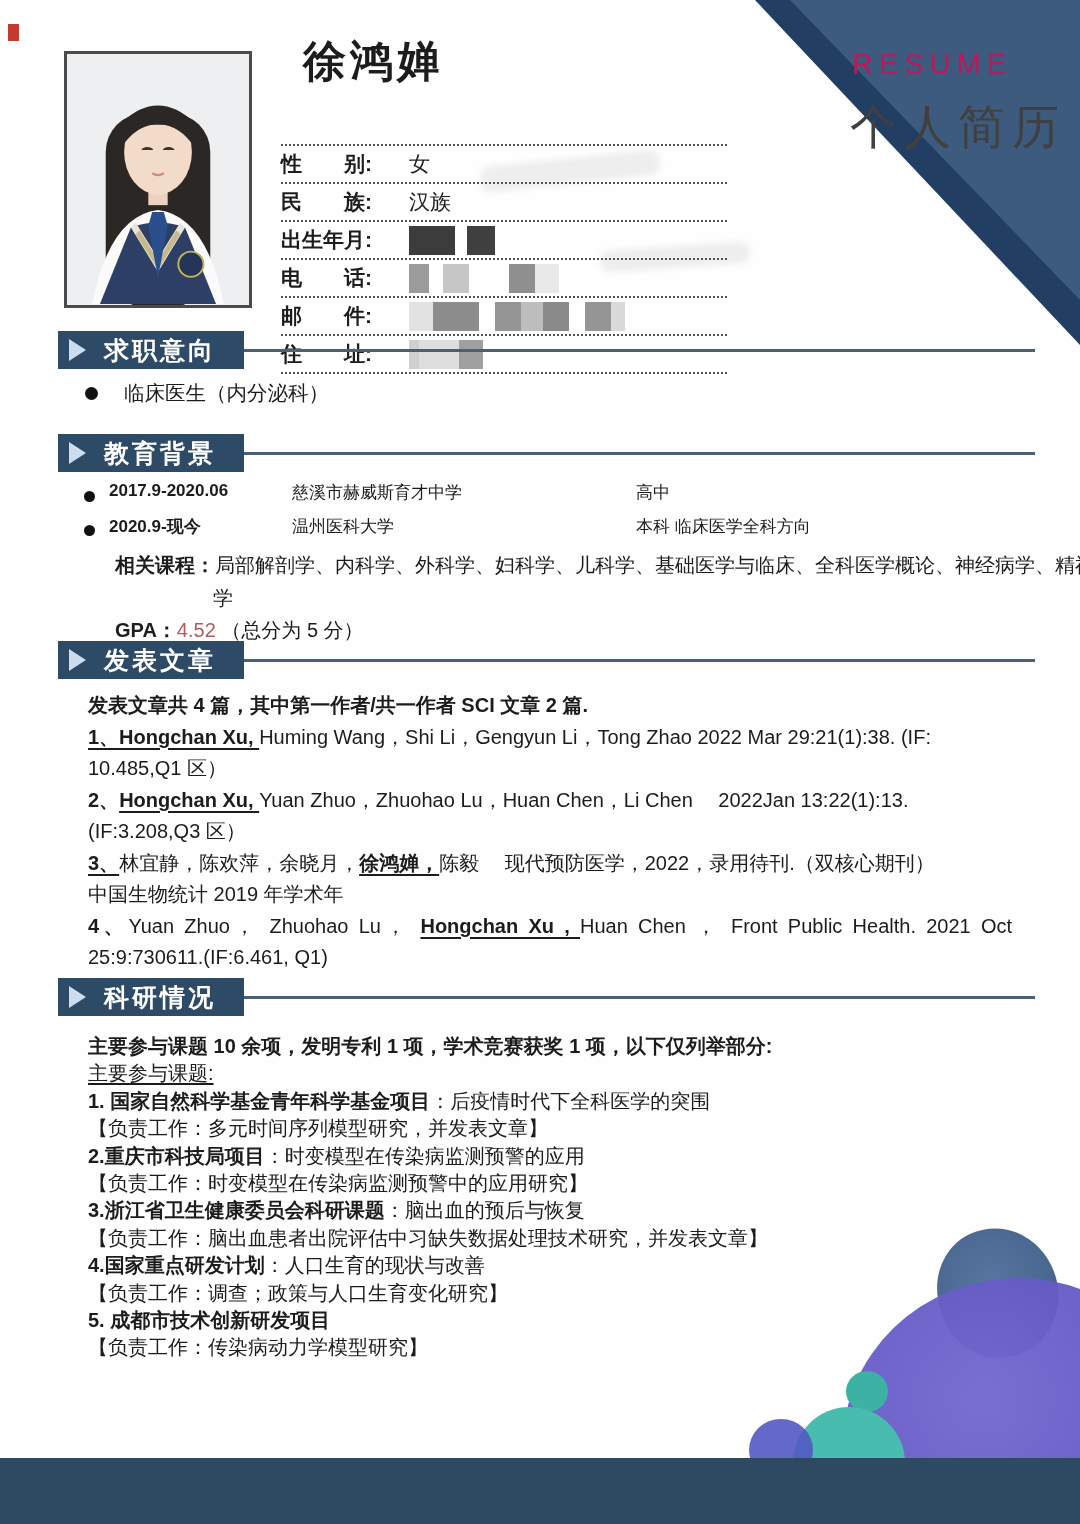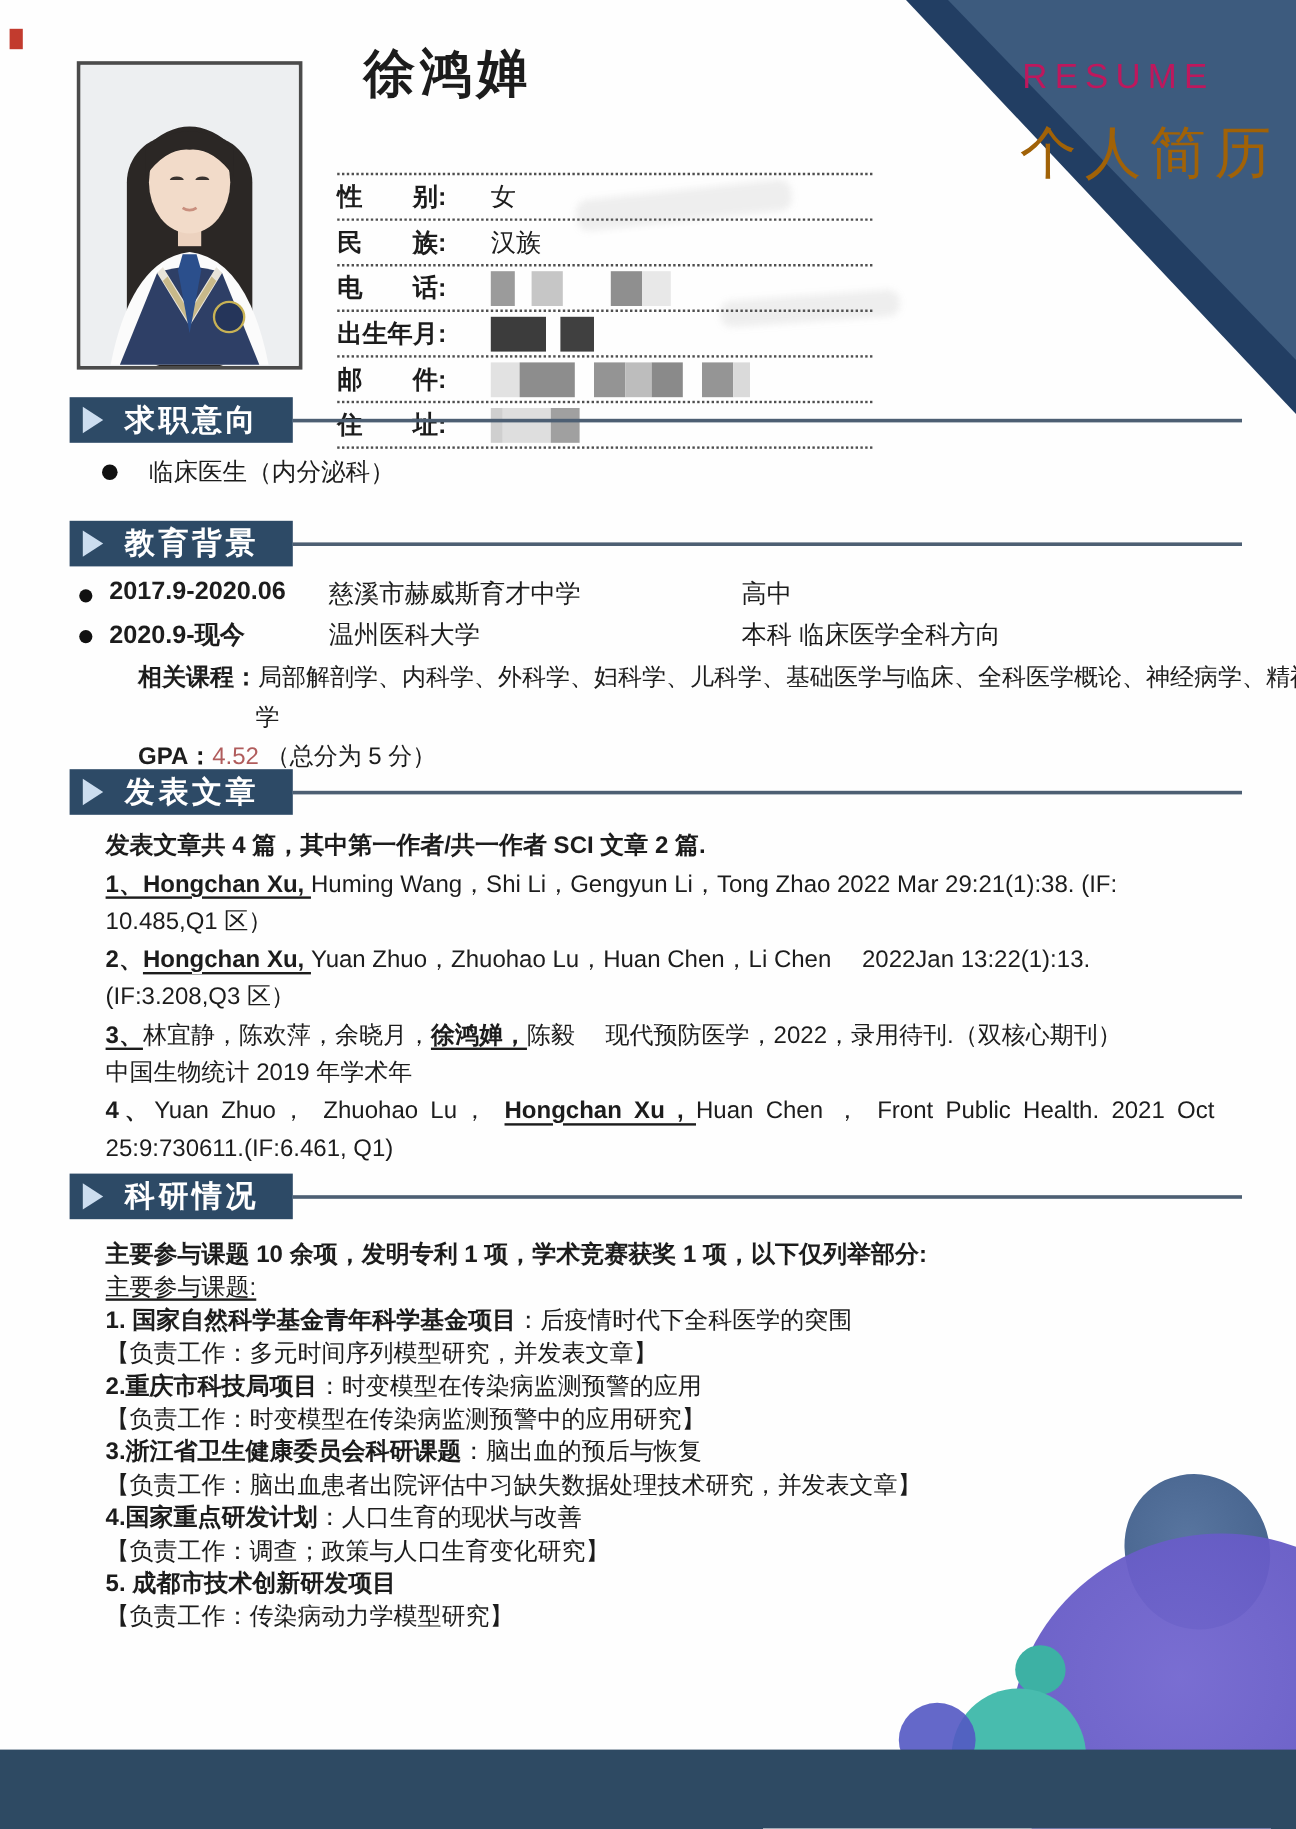--- a/index.html
+++ b/index.html
@@ -6,21 +6,21 @@
   .page{position:relative;width:1080px;height:1524px;background:#fefefe;overflow:hidden;
         font-family:"Liberation Sans","DejaVu Sans",sans-serif;color:#1c1c1c;}
 
   
   .tri-back{position:absolute;top:0;right:0;width:325px;height:345px;background:#223e63;
             clip-path:polygon(0 0,100% 0,100% 100%);z-index:3;}
   .tri-front{position:absolute;top:0;right:0;width:290px;height:300px;background:#3d5b7e;
              clip-path:polygon(0 0,100% 0,100% 100%);z-index:3;}
   .banner-eyebrow{position:absolute;top:48px;right:68px;color:#be185d;font-size:29px;
                   letter-spacing:6px;z-index:4;}
-  .banner-title{position:absolute;top:96px;right:14px;color:#a16207;font-size:47px;
+  .banner-title{position:absolute;top:96px;right:14px;color:#404040;font-size:47px;
                 letter-spacing:7px;font-weight:500;z-index:4;}
 
   
   .photo{position:absolute;left:64px;top:51px;width:188px;height:257px;border:3px solid #4b4b4b;
          box-sizing:border-box;background:#eef0f2;overflow:hidden;}
   .photo svg{display:block;width:100%;height:100%;}
 
   
   .name{position:absolute;left:303px;top:33px;font-size:43px;font-weight:bold;letter-spacing:4px;}
   .info{position:absolute;left:281px;top:96px;width:446px;}
@@ -42,21 +42,21 @@
              border-left:17px solid #ccddef;border-top:11px solid transparent;
              border-bottom:11px solid transparent;}
   .sec .rule{flex:1;height:3px;background:#4d5f73;}
 
   
   .objective-item{position:absolute;left:85px;top:379px;display:flex;align-items:center;
                   font-size:20.5px;}
   .dot{width:13px;height:13px;border-radius:50%;background:#111;margin-right:26px;flex:0 0 auto;}
 
   
-  .edu{position:absolute;left:66px;top:481px;width:956px;font-size:21px;}
+  .edu{position:absolute;left:84px;top:481px;width:956px;font-size:17px;}
   .edu-row{position:relative;height:34px;}
   .edu-row .bullet{position:absolute;left:0;top:10px;width:11px;height:11px;border-radius:50%;
                    background:#111;}
   .edu-row .period{position:absolute;left:25px;font-weight:bold;}
   .edu-row .school{position:absolute;left:208px;}
   .edu-row .degree{position:absolute;left:552px;}
   .courses{position:absolute;left:115px;top:549px;width:905px;font-size:20px;line-height:33px;
            padding-left:98px;text-indent:-98px;}
   .courses b{font-weight:bold;}
   .gpa{position:absolute;left:115px;top:617px;font-size:20px;}
@@ -135,36 +135,36 @@
   <div class="info">
       <div class="info-row">
         <span class="info-label">性　　别:</span>
         <span class="info-value">女</span>
       </div>
       <div class="info-row">
         <span class="info-label">民　　族:</span>
         <span class="info-value">汉族</span>
       </div>
       <div class="info-row">
+        <span class="info-label">出生年月:</span>
+        <span class="mosaic">
+          <i style="width: 46px; background: rgb(60, 60, 60);"></i>
+          <i style="width: 12px; background: transparent;"></i>
+          <i style="width: 28px; background: rgb(64, 64, 64);"></i>
+        </span>
+      </div>
+      <div class="info-row">
         <span class="info-label">电　　话:</span>
         <span class="mosaic">
           <i style="width: 20px; background: rgb(155, 155, 155);"></i>
           <i style="width: 14px; background: transparent;"></i>
           <i style="width: 26px; background: rgb(198, 198, 198);"></i>
           <i style="width: 40px; background: transparent;"></i>
           <i style="width: 26px; background: rgb(143, 143, 143);"></i>
           <i style="width: 24px; background: rgb(232, 232, 232);"></i>
-        </span>
-      </div>
-      <div class="info-row">
-        <span class="info-label">出生年月:</span>
-        <span class="mosaic">
-          <i style="width: 46px; background: rgb(60, 60, 60);"></i>
-          <i style="width: 12px; background: transparent;"></i>
-          <i style="width: 28px; background: rgb(64, 64, 64);"></i>
         </span>
       </div>
       <div class="info-row">
         <span class="info-label">邮　　件:</span>
         <span class="mosaic">
           <i style="width: 24px; background: rgb(226, 226, 226);"></i>
           <i style="width: 46px; background: rgb(141, 141, 141);"></i>
           <i style="width: 16px; background: transparent;"></i>
           <i style="width: 26px; background: rgb(148, 148, 148);"></i>
           <i style="width: 22px; background: rgb(189, 189, 189);"></i>

